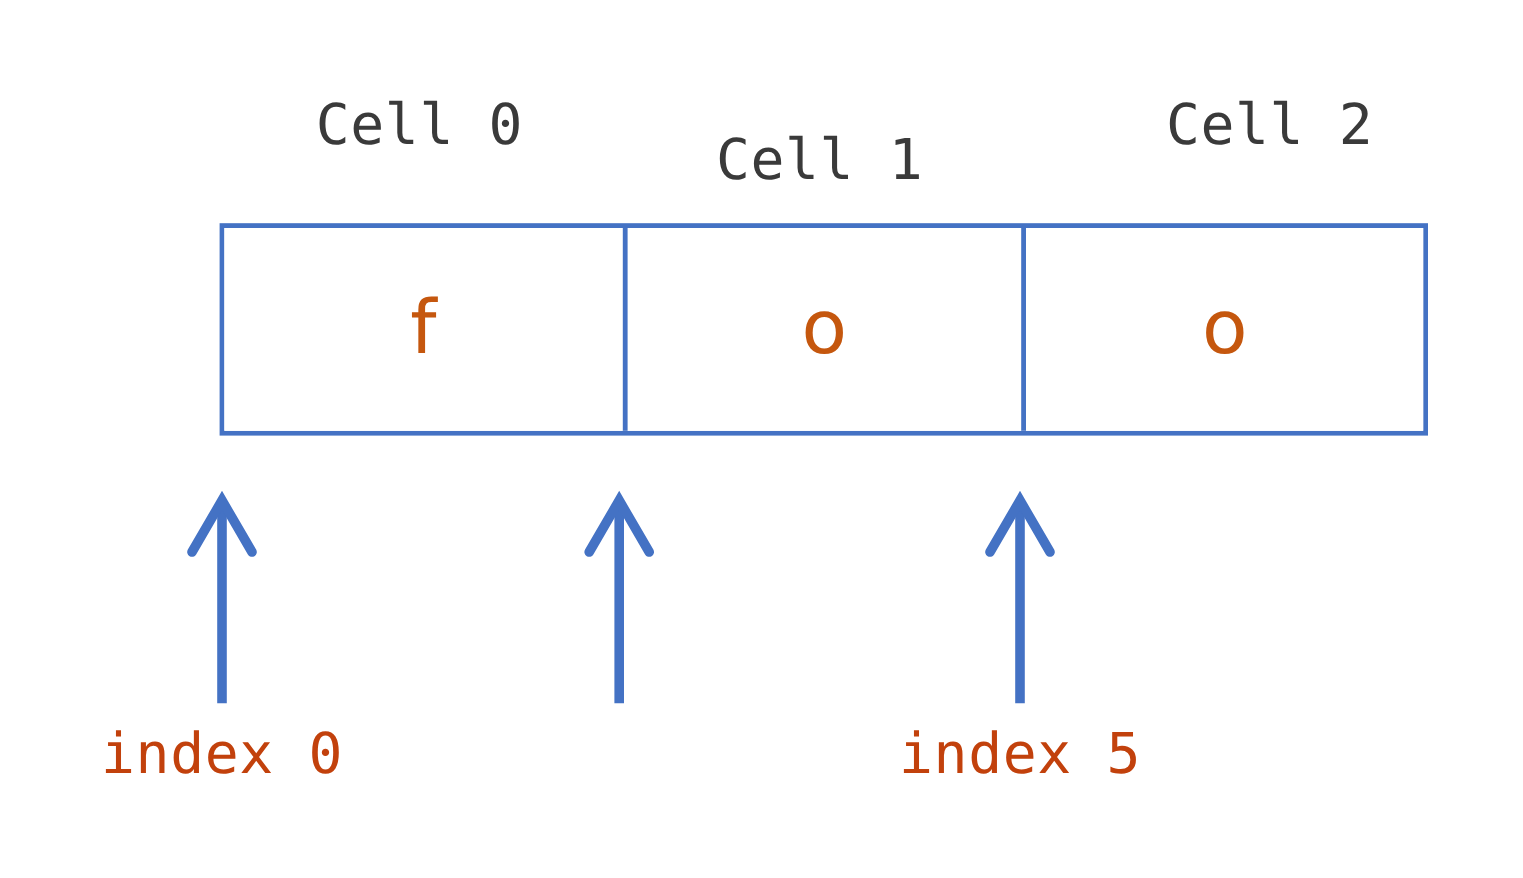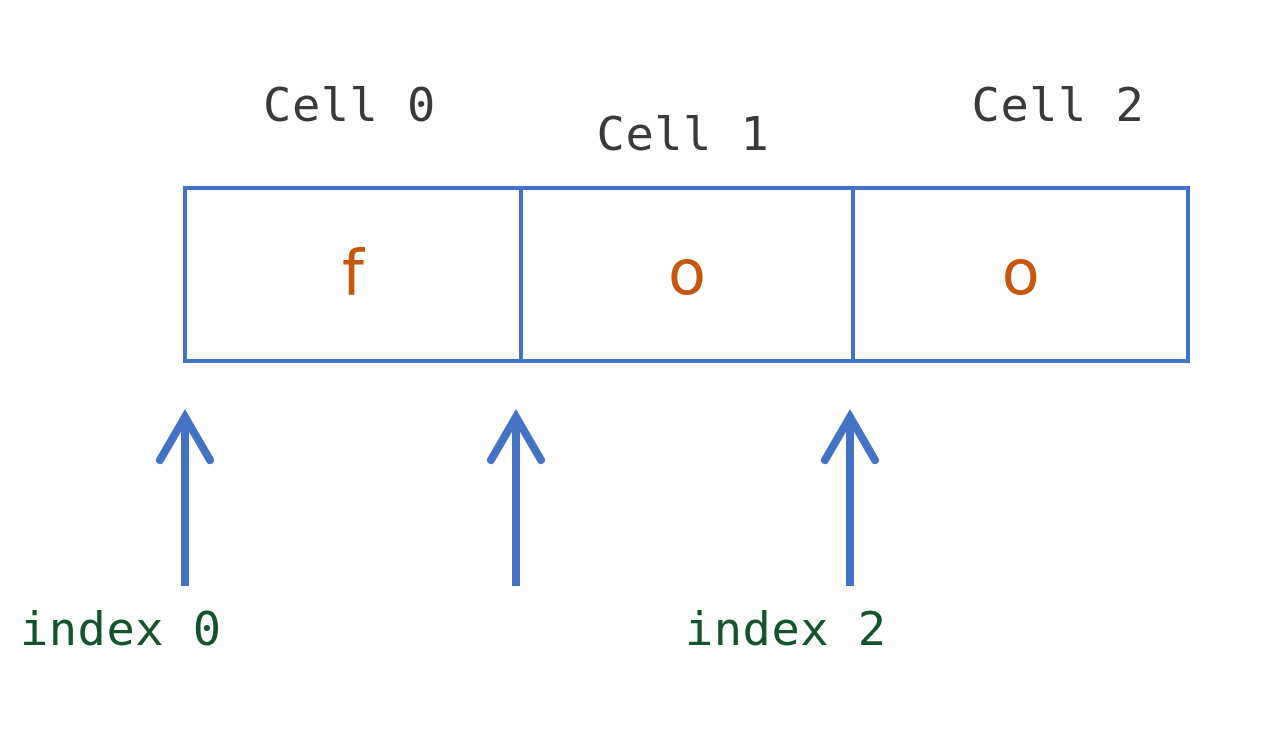--- a/index.html
+++ b/index.html
@@ -84,25 +84,25 @@
   #arrow0 { left: 140px; }
   #arrow1 { left: 471px; }
   #arrow2 { left: 805px; }
 
   
   .index-label {
     position: absolute;
     top: 600px;
     height: 58px;
     line-height: 58px;
-    text-align: left;
+    text-align: center;
     font-family: "DejaVu Sans Mono", monospace;
     font-size: 47px;
     letter-spacing: 0.5px;
-    color: #14532d;
+    color: #c2410c;
     white-space: nowrap;
     user-select: none;
   }
   #idx0 { left: 20px;  width: 330px; }
   #idx1 { left: 351px; width: 330px; }
   #idx2 { left: 685px; width: 330px; }
 </style>
 </head>
 <body>
 
@@ -133,15 +133,15 @@
     <line x1="45" y1="178" x2="45" y2="10" stroke="#4472c4" stroke-width="8" stroke-linecap="butt"></line>
     <polyline points="20,52 45,9 70,52" fill="none" stroke="#4472c4" stroke-width="8" stroke-linecap="round" stroke-linejoin="miter"></polyline>
   </svg>
 
   <svg id="arrow2" class="pointer-arrow" viewBox="0 0 90 186">
     <line x1="45" y1="178" x2="45" y2="10" stroke="#4472c4" stroke-width="8" stroke-linecap="butt"></line>
     <polyline points="20,52 45,9 70,52" fill="none" stroke="#4472c4" stroke-width="8" stroke-linecap="round" stroke-linejoin="miter"></polyline>
   </svg>
 
   <div id="idx0" class="index-label">index 0</div>
-  <div id="idx2" class="index-label">index 2</div>
+  <div id="idx2" class="index-label">index 5</div>
 
 </div>
 
 </body></html>

